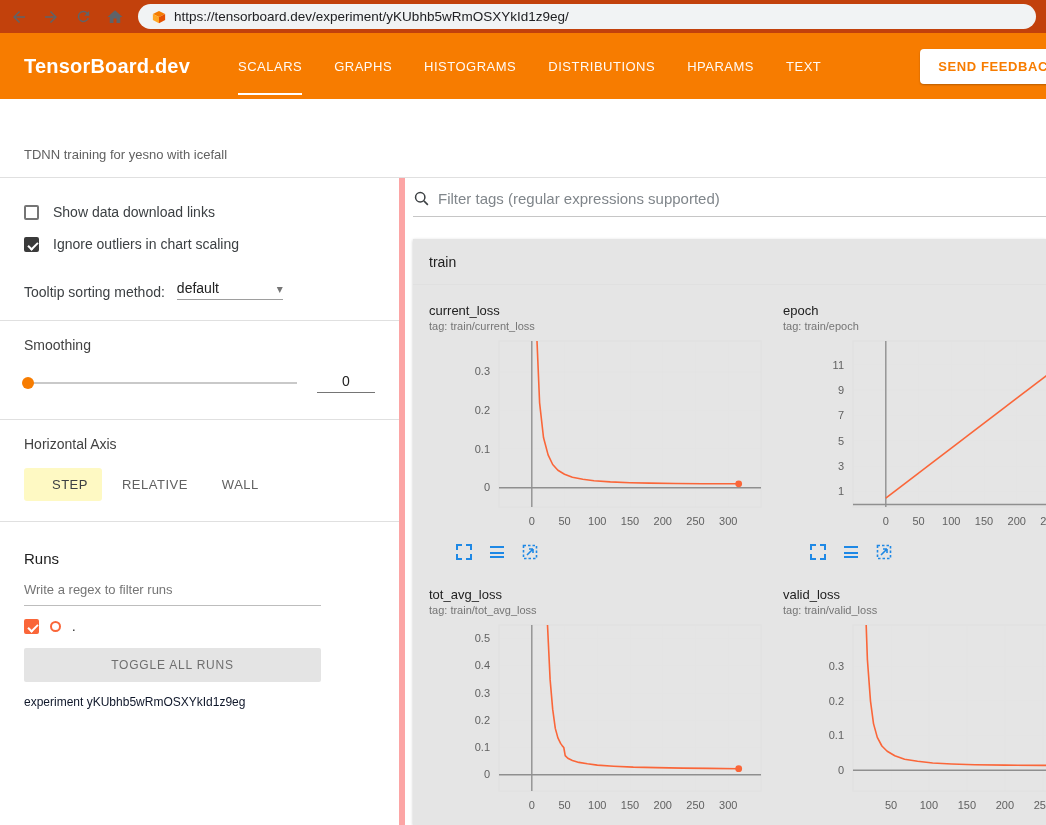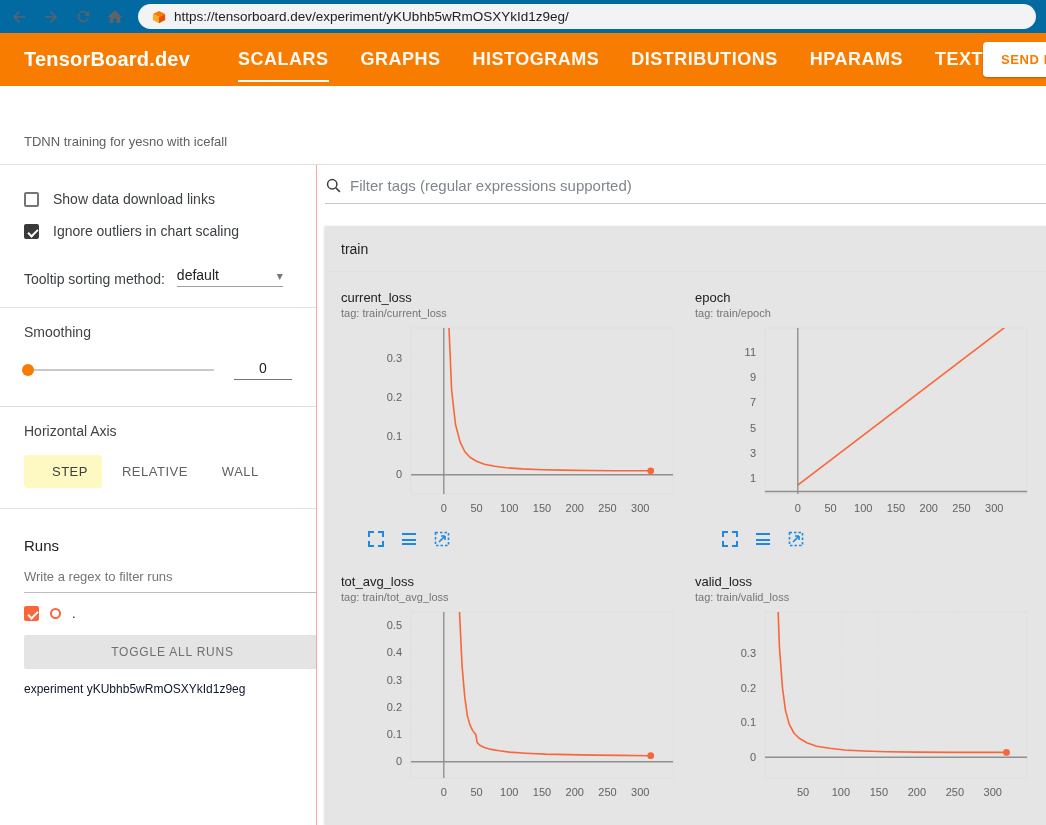--- a/index.html
+++ b/index.html
@@ -3,45 +3,45 @@
 <meta charset="utf-8">
 <style>
   * { margin:0; padding:0; box-sizing:border-box; }
   html,body { width:1046px; height:825px; overflow:hidden; background:#fff;
     font-family:"Liberation Sans", sans-serif; }
   :root { --accent:#f77c00; --icon-blue:#1e88e5; }
 
   .app { width:1046px; height:825px; overflow:hidden; display:flex; flex-direction:column; }
 
   
-  .chrome { height:33px; background:#0369a1; display:flex; align-items:center; padding:0 10px; gap:14px; flex:none; }
+  .chrome { height:33px; background:#c2410c; display:flex; align-items:center; padding:0 10px; gap:14px; flex:none; }
   .chrome .nav-ic { width:18px; height:18px; display:flex; align-items:center; justify-content:center; cursor:pointer; flex:none; }
   .url-pill { flex:1; height:25px; background:#f1f3f4; border-radius:13px; display:flex; align-items:center; gap:8px; padding:0 14px; overflow:hidden; }
   .url-text { font-size:13.5px; color:#202124; white-space:nowrap; }
 
   
-  .tb-header { height:53px; background:var(--accent); display:flex; align-items:center; padding-left:24px; overflow:hidden; flex:none; }
+  .tb-header { height:66px; background:var(--accent); display:flex; align-items:center; padding-left:24px; overflow:hidden; flex:none; }
   .logo { color:#fff; font-size:20px; font-weight:600; letter-spacing:.2px; white-space:nowrap; }
   .tabs { display:flex; gap:32px; height:100%; margin-left:48px; }
-  .tab { height:100%; display:flex; align-items:center; position:relative; font-size:18px; font-weight:700;
+  .tab { height:100%; display:flex; align-items:center; position:relative; font-size:13px; font-weight:400;
     letter-spacing:.5px; color:rgba(255,255,255,.96); cursor:pointer; white-space:nowrap; }
   .tab.active::after { content:""; position:absolute; left:0; right:0; bottom:4px; height:2px; background:#fff; }
   .feedback-btn { margin-left:auto; margin-right:-30px; background:#fff; color:var(--accent); border:none;
     font-family:inherit; font-size:13px; font-weight:600; letter-spacing:.6px; padding:10px 18px; border-radius:4px;
     box-shadow:0 1px 2px rgba(0,0,0,.25); white-space:nowrap; cursor:pointer; flex:none; }
 
   
   .exp-strip { height:79px; flex:none; padding:48px 0 0 24px; border-bottom:1px solid #e0e0e0; background:#fff; }
   .exp-desc { font-size:13px; color:#616161; }
 
   
   .content { flex:1; display:flex; overflow:hidden; }
 
   
-  .sidebar { width:317px; flex:none; border-right:1px solid #fca5a5; padding-top:18px; overflow:hidden;
+  .sidebar { width:405px; flex:none; border-right:6px solid #fca5a5; padding-top:18px; overflow:hidden;
     font-size:14px; color:#3c4043; }
   .check-row { display:flex; align-items:center; gap:14px; padding:8px 24px; }
   .checkbox { width:15px; height:15px; border:2px solid #757575; border-radius:2px; flex:none; position:relative; cursor:pointer; }
   .checkbox.checked { border-color:#3a3a3a; background:#3a3a3a; }
   .checkbox.checked::after { content:""; position:absolute; left:2px; top:3px; width:8px; height:4px;
     border-left:2px solid #fff; border-bottom:2px solid #fff; transform:rotate(-45deg); }
   .tooltip-row { display:flex; align-items:flex-end; gap:12px; padding:20px 24px 6px; }
   .select { width:106px; display:flex; justify-content:space-between; align-items:flex-end;
     border-bottom:1px solid #9e9e9e; padding-bottom:3px; color:#212121; cursor:pointer; }
   .caret { color:#757575; font-size:12px; }

